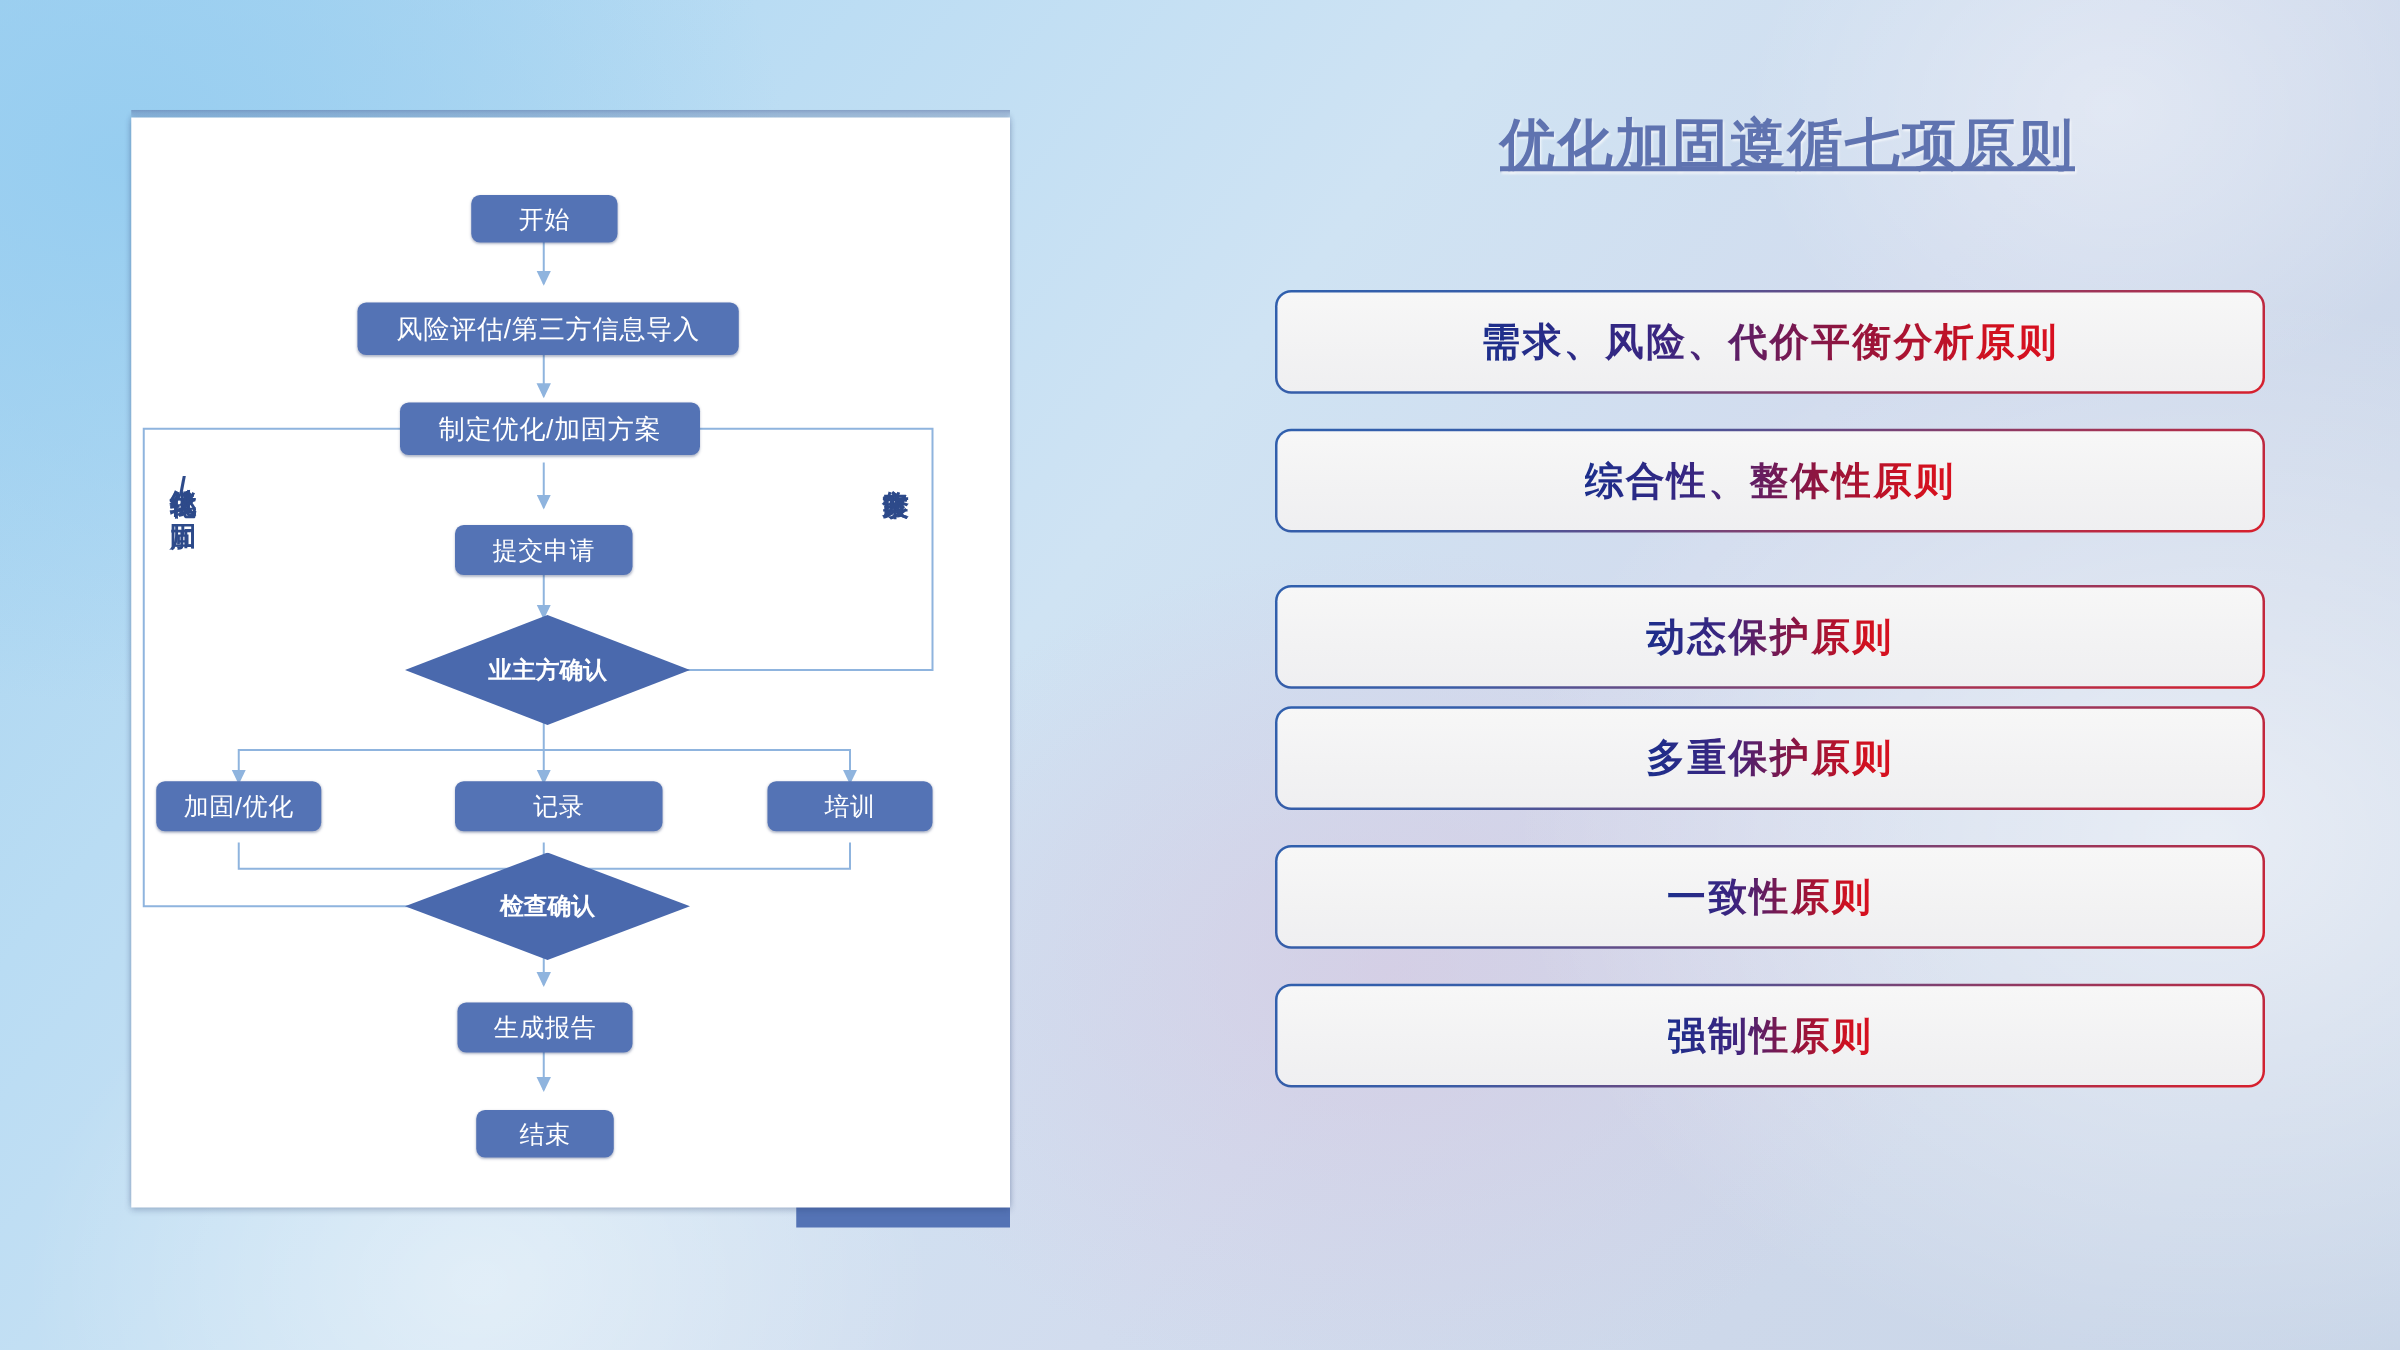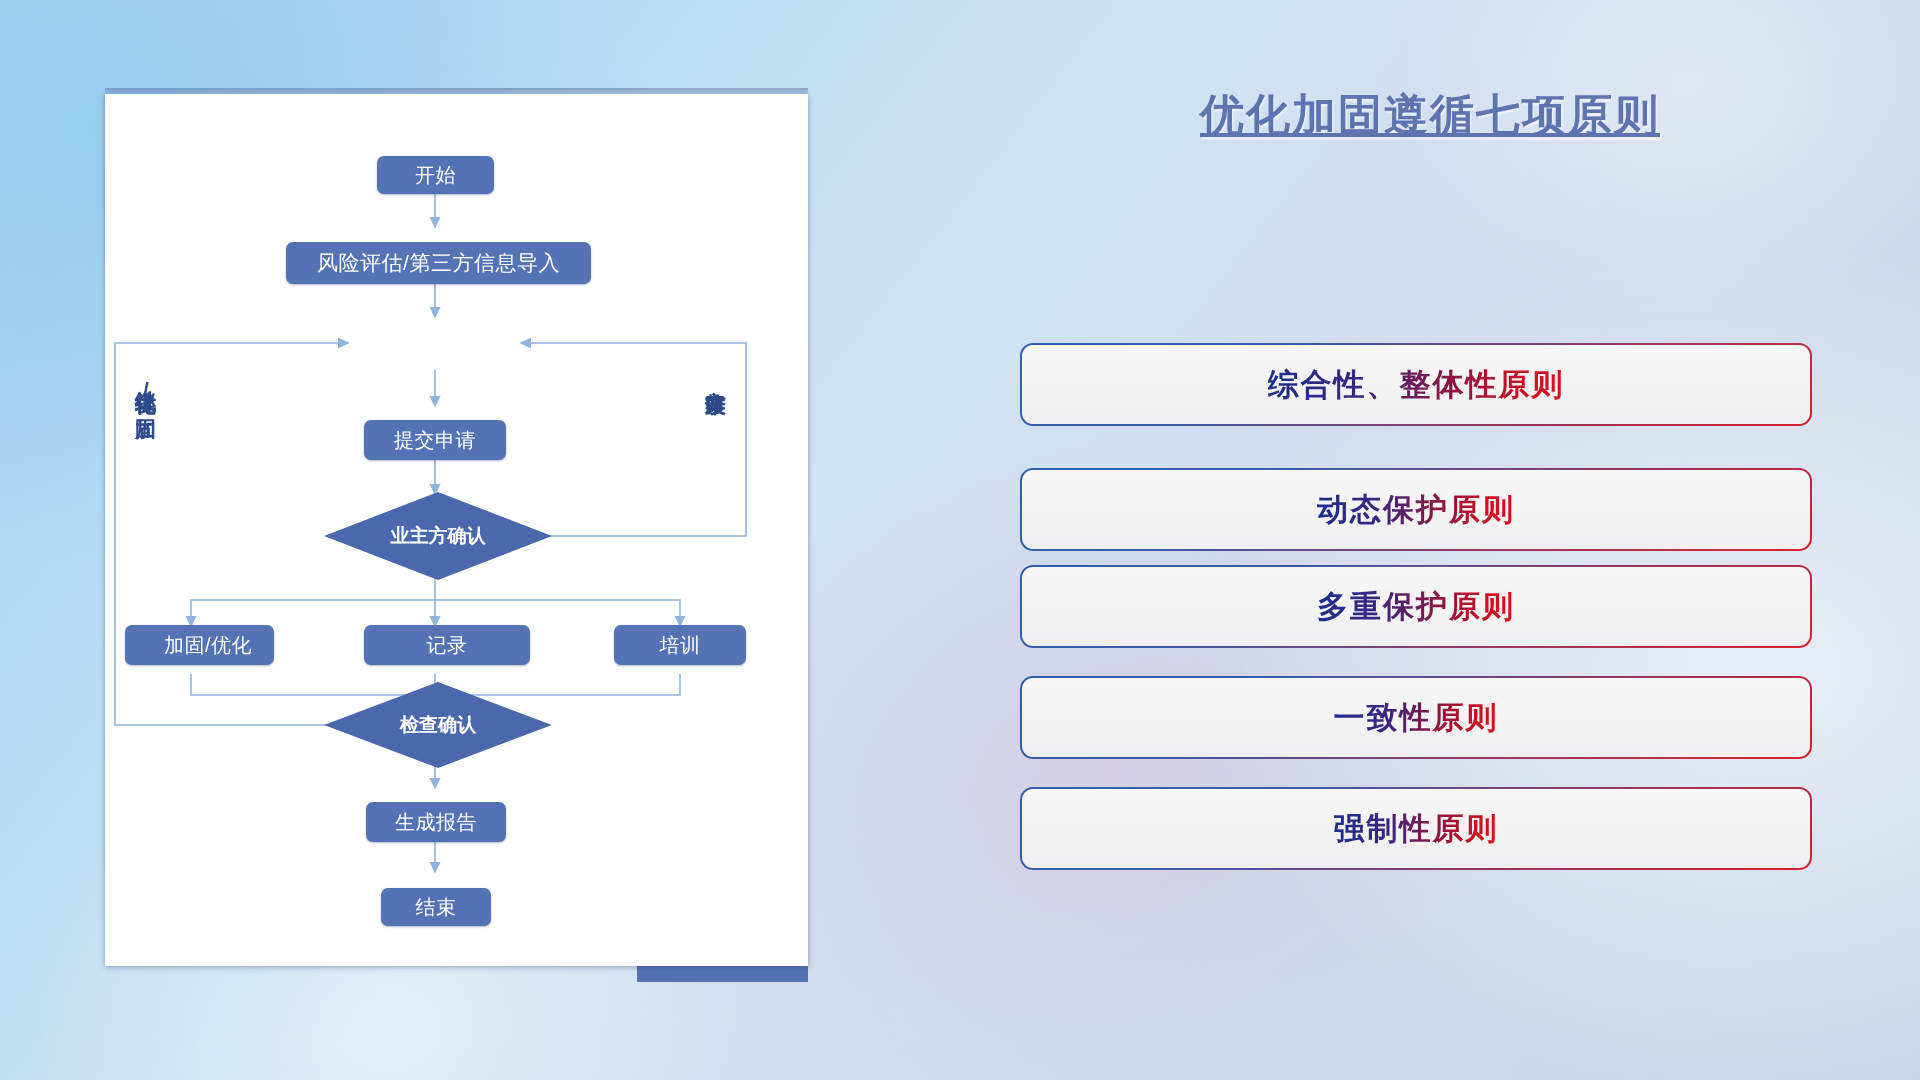--- a/index.html
+++ b/index.html
@@ -108,31 +108,34 @@
   </svg>
 
   <div class="node" style="left:272px;top:62px;width:117px;height:38px;font-size:20px;">
     <span>开始</span>
   </div>
 
   <div class="node" style="left:181px;top:148px;width:305px;height:42px;font-size:21px;">
     <span>风险评估/第三方信息导入</span>
   </div>
 
+  <div class="node" style="left:215px;top:228px;width:240px;height:42px;font-size:21px;">
+    <span>制定优化/加固方案</span>
+  </div>
 
   <div class="node" style="left:259px;top:326px;width:142px;height:40px;font-size:20px;">
     <span>提交申请</span>
   </div>
 
   <div class="dia" style="left:219px;top:398px;width:228px;height:88px;font-size:19px;">
     <div class="shape"></div>
     <span>业主方确认</span>
   </div>
 
-  <div class="node" style="left:20px;top:531px;width:132px;height:40px;font-size:20px;padding-left:17px;">
+  <div class="node" style="left:20px;top:531px;width:132px;height:40px;font-size:20px;">
     <span>加固/优化</span>
   </div>
 
   <div class="node" style="left:259px;top:531px;width:166px;height:40px;font-size:20px;">
     <span>记录</span>
   </div>
 
   <div class="node" style="left:509px;top:531px;width:132px;height:40px;font-size:20px;">
     <span>培训</span>
   </div>
@@ -152,20 +155,25 @@
 
   <div class="vlabel" style="left:30px;top:280px;font-size:21px;">继续优化/加固</div>
 
   <div class="vlabel" style="left:600px;top:280px;font-size:21px;">方案修改</div>
 </div>
 
 <div id="panel">
 
   <div id="panel-title">优化加固遵循七项原则</div>
 
+  <div class="pbox-wrap" style="top:146px;">
+    <div class="pbox-inner">
+      <span class="ptext">需求、风险、代价平衡分析原则</span>
+    </div>
+  </div>
 
   <div class="pbox-wrap" style="top:257px;">
     <div class="pbox-inner">
       <span class="ptext">综合性、整体性原则</span>
     </div>
   </div>
 
   <div class="pbox-wrap" style="top:368px;margin-top:14px;">
     <div class="pbox-inner">
       <span class="ptext">动态保护原则</span>

